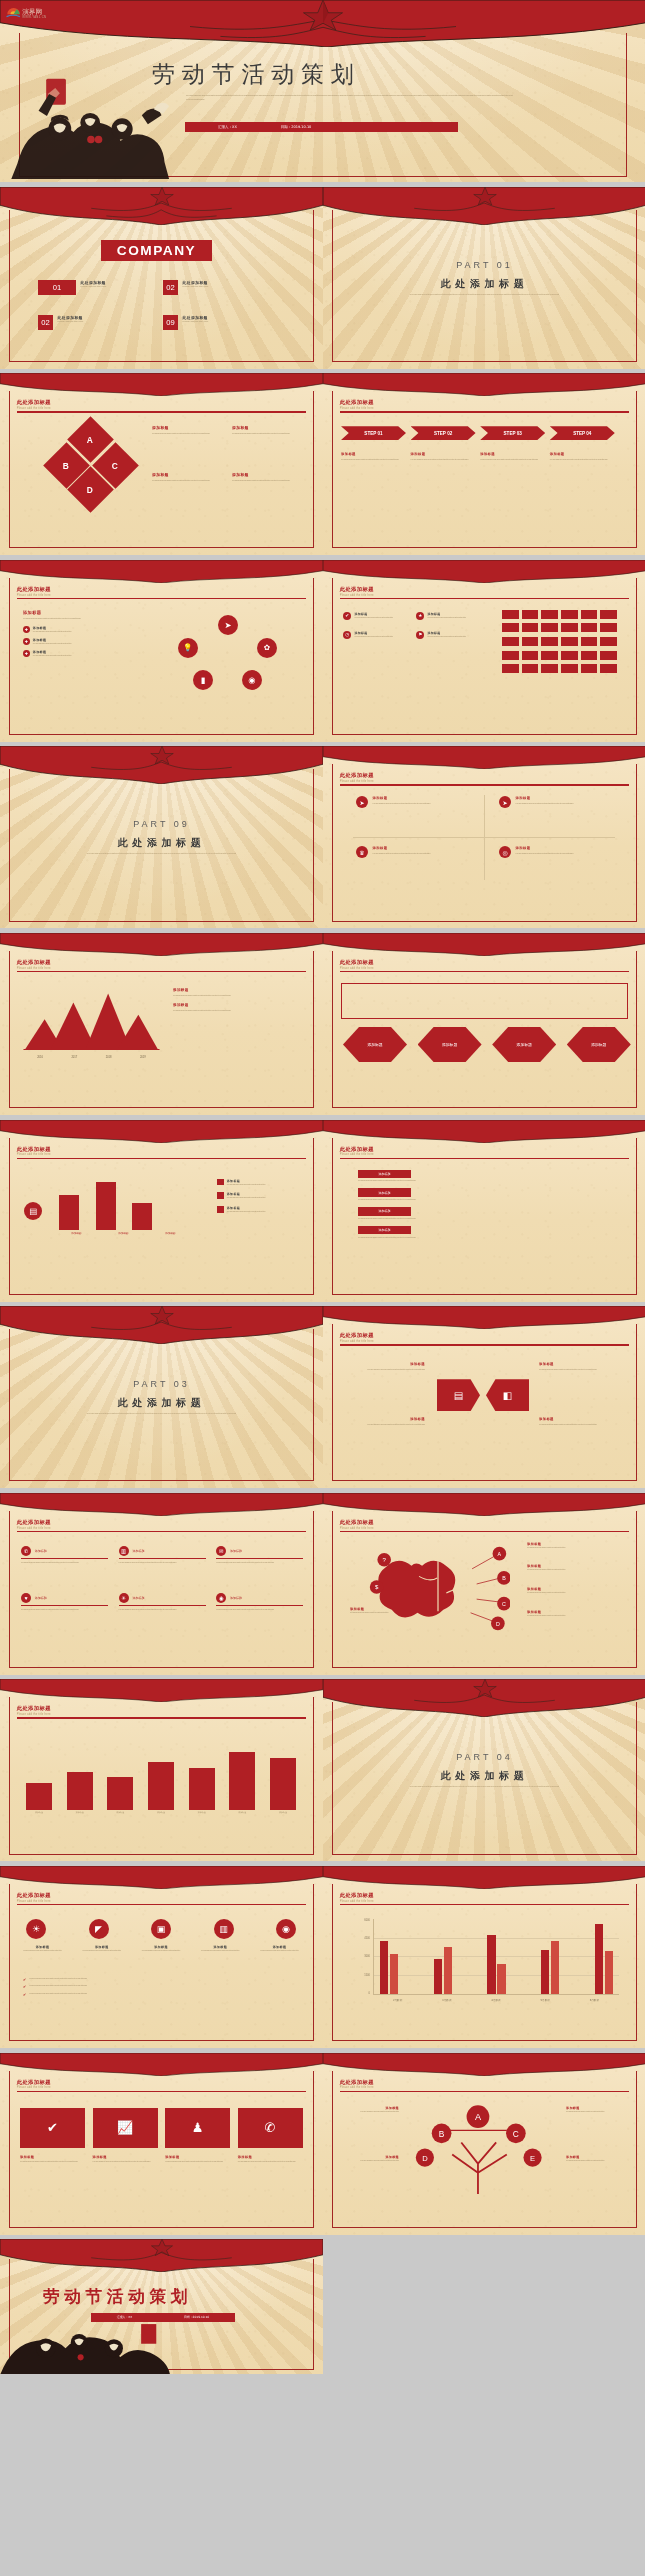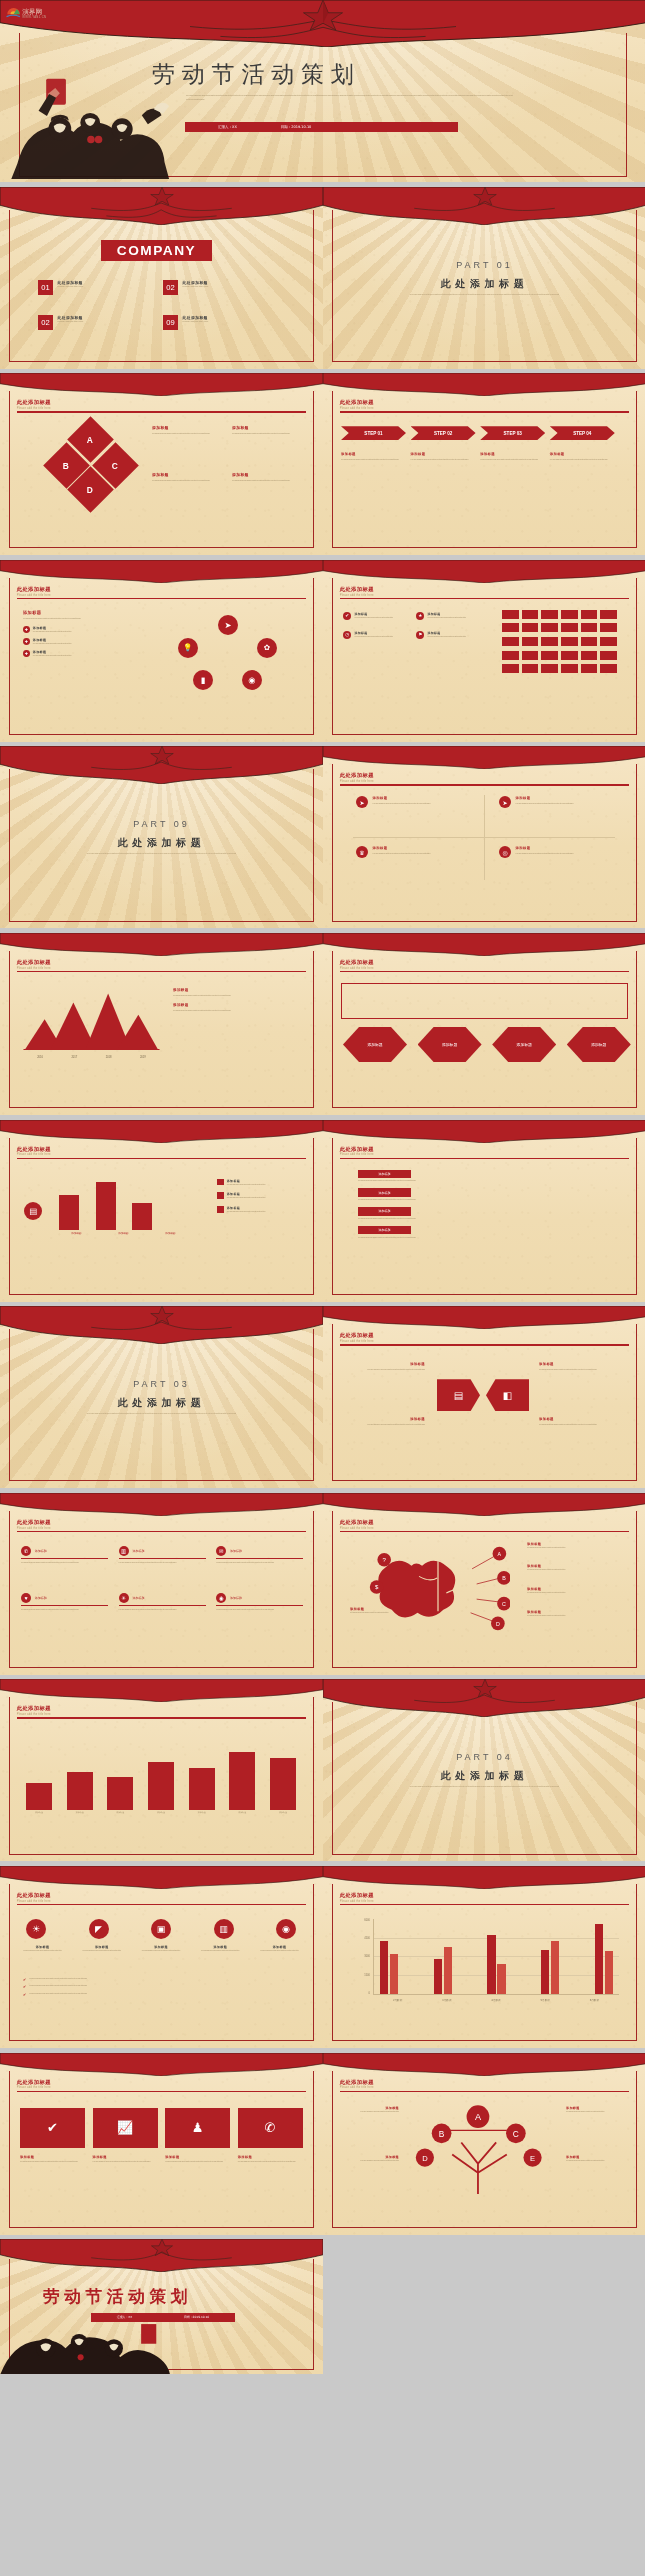--- a/index.html
+++ b/index.html
@@ -162,21 +162,21 @@
       </svg>
       <div class="frame"></div>
 
       <div style="position:absolute;left:101px;top:53px;width:111px;height:21px;background:#b01f24;
                   display:flex;align-items:center;justify-content:center">
         <span style="color:#fff;font-size:13.7px;font-weight:bold;letter-spacing:1.5px">COMPANY</span>
       </div>
 
       <div style="position:absolute;left:38px;top:93px;width:251px;display:flex;flex-wrap:wrap;row-gap:20px">
         <div style="width:125px;display:flex;gap:4.6px">
-          <div style="width:15px;height:15px;background:#b01f24;color:#fff;font-size:7.6px;display:flex;align-items:center;justify-content:center">01</div>
+          <div style="width:38px;height:15px;background:#b01f24;color:#fff;font-size:7.6px;display:flex;align-items:center;justify-content:center">01</div>
           <div>
             <div class="lbl-cn cn">此处添加标题</div>
             <div class="lbl-en">Please add the title here</div>
           </div>
         </div>
         <div style="width:125px;display:flex;gap:4.6px">
           <div style="width:15px;height:15px;background:#b01f24;color:#fff;font-size:7.6px;display:flex;align-items:center;justify-content:center">02</div>
           <div>
             <div class="lbl-cn cn">此处添加标题</div>
             <div class="lbl-en">Please add the title here</div>

